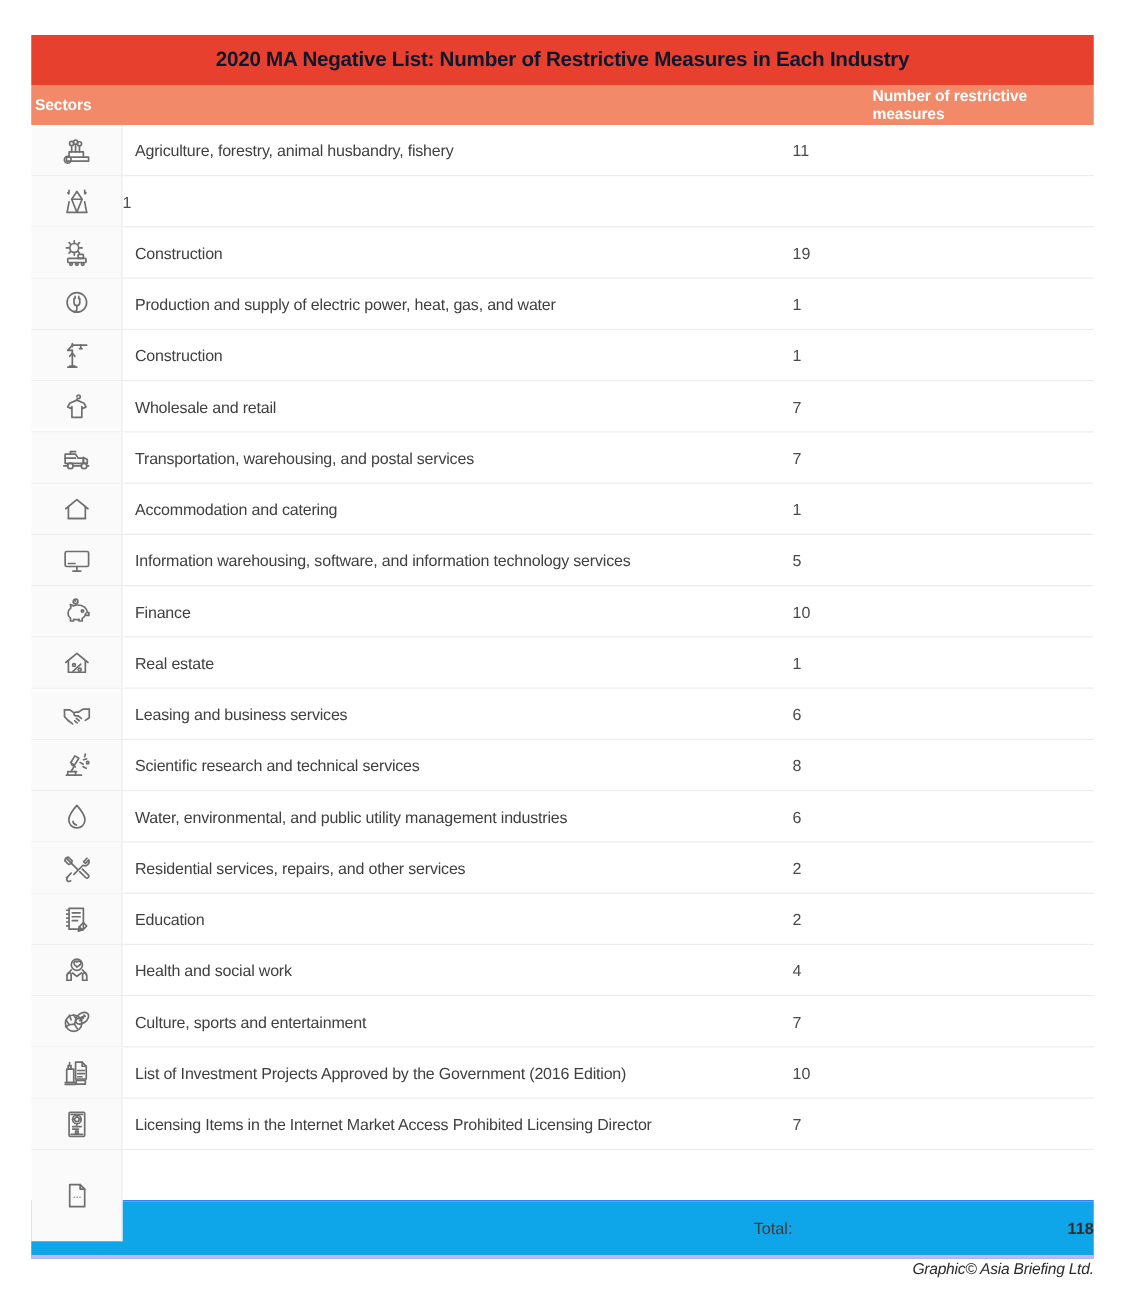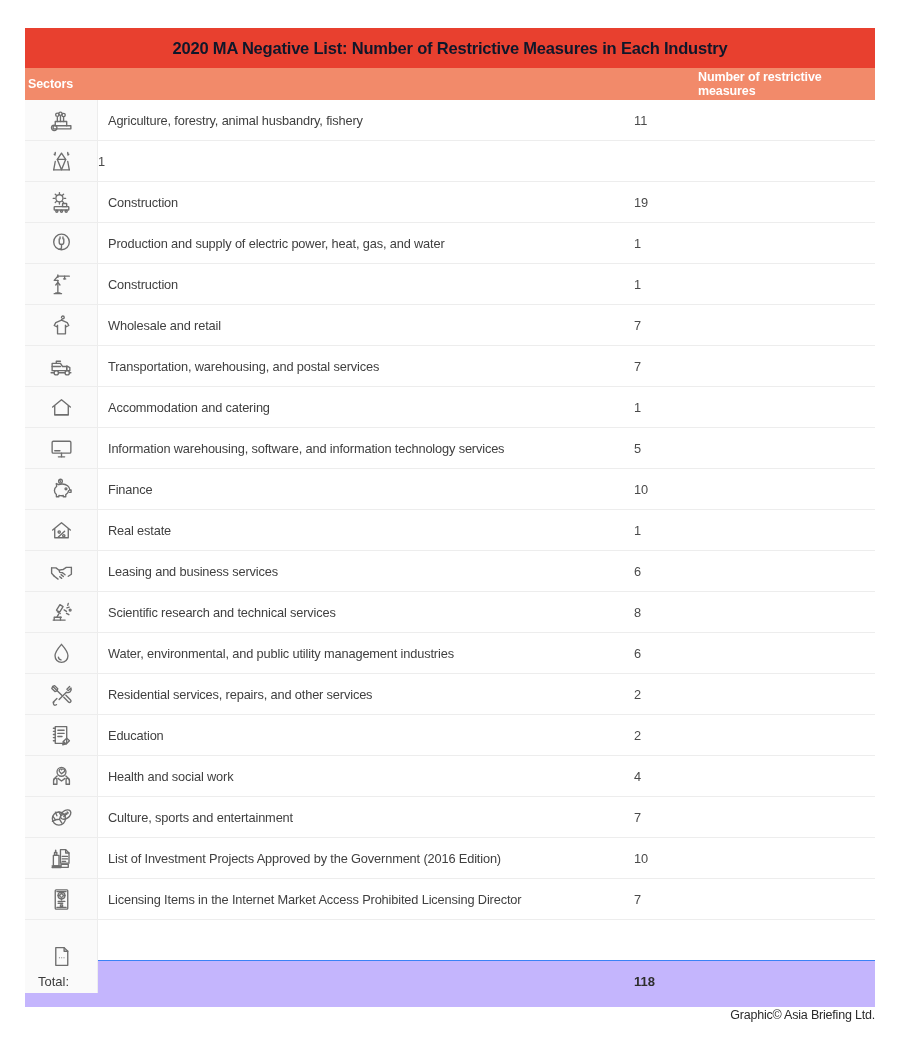--- a/index.html
+++ b/index.html
@@ -105,22 +105,23 @@
     align-items: center;
     font-size: 12.8px;
     color: #4a4a4a;
   }
 
   
   .total-row {
     display: flex;
     align-items: center;
     height: 46px;
-    border-bottom: 6px solid #c4b5fd;
-    background: #c4b5fd;
+    border-bottom: 3px solid #c4b5fd;
+    background: #0ea5e9;
+    text-align: right;
   }
   .total-label {
     width: 609px;
     flex: 0 0 609px;
     padding-left: 13px;
     font-size: 13px;
     color: #3c3c3c;
   }
   .total-value {
     flex: 1;
@@ -130,20 +131,21 @@
   }
 
   
   .footer {
     position: absolute;
     left: 25px;
     top: 1008px;
     width: 850px;
     text-align: right;
     font-family: "Liberation Sans", sans-serif;
+    font-style: italic;
     font-size: 12.5px;
     color: #2b2b2b;
     letter-spacing: -0.2px;
     z-index: 2;
   }
 </style>
 </head>
 <body>
 
 <div class="page">

